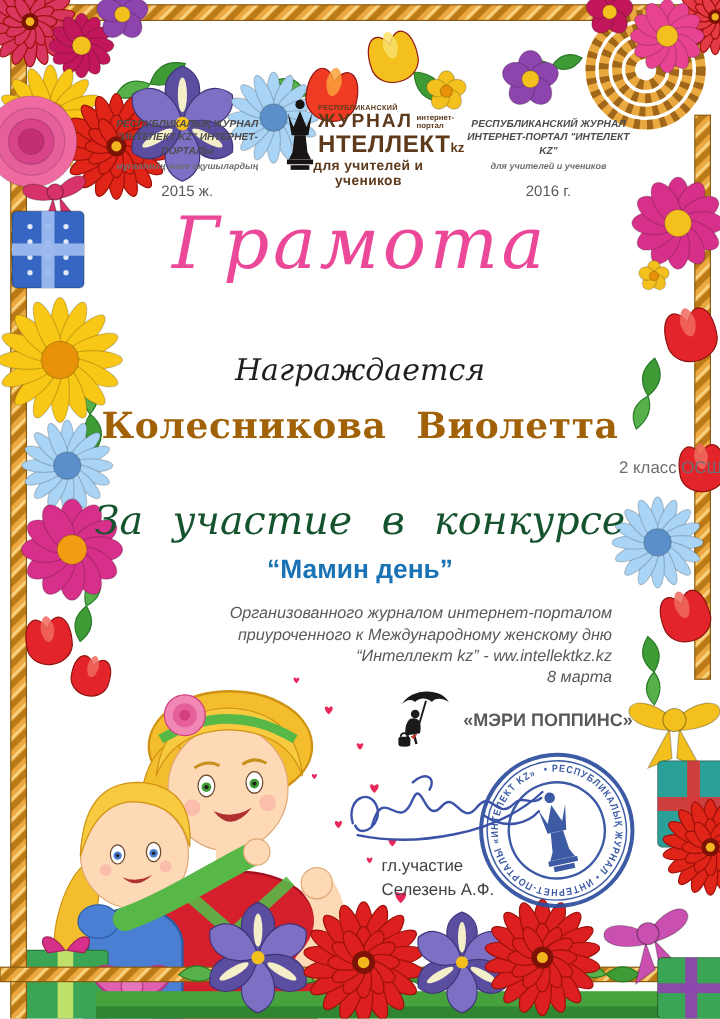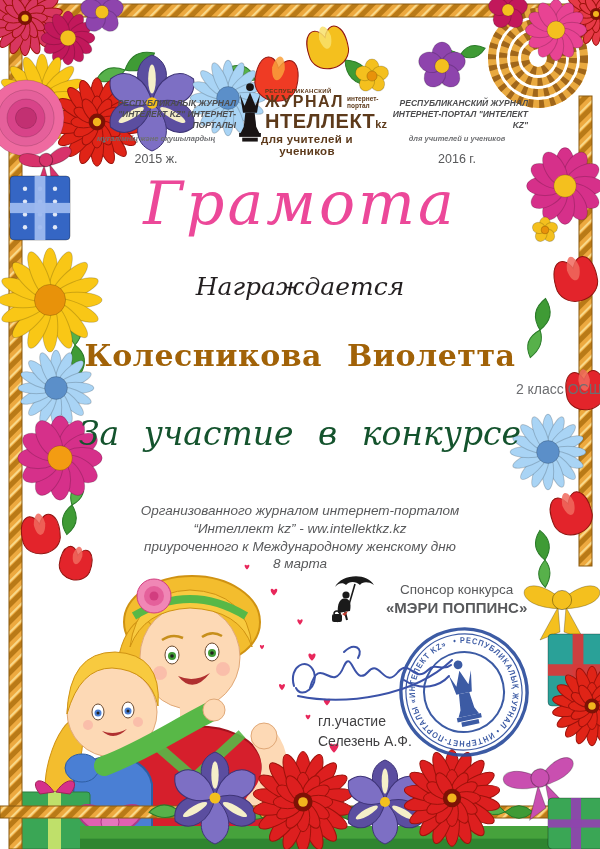--- a/index.html
+++ b/index.html
@@ -3,54 +3,54 @@
 <meta charset="utf-8">
 <style>
   html,body{margin:0;padding:0;background:#ffffff;}
   .cert{position:relative;width:600px;height:849px;background:#fff;overflow:hidden;
         font-family:"Liberation Sans",sans-serif;}
   .decor-svg{position:absolute;left:0;top:0;z-index:5;pointer-events:none;}
   .illu{position:absolute;left:12px;top:552px;z-index:2;}
   .content{position:absolute;left:0;top:0;width:600px;height:849px;z-index:10;}
 
   .hdr{position:absolute;text-align:center;color:#4d4d4f;}
-  .hdr .l1{font-size:8.5px;font-weight:bold;font-style:italic;line-height:1.3;text-align:right;}
+  .hdr .l1{font-size:8.5px;font-weight:bold;font-style:italic;line-height:1.3;}
   .hdr .l3{font-size:7.5px;font-style:italic;font-weight:bold;color:#6d6e71;margin-top:3px;}
   .hdr .year{font-size:12.5px;margin-top:9px;color:#58595b;}
   #hdr-left{left:76px;top:98px;width:160px;}
   #hdr-right{left:386px;top:98px;width:142px;}
 
   .logo{position:absolute;left:236px;top:76px;width:142px;height:82px;color:#5d3a1b;display:flex;}
   .logo .queen{flex:0 0 auto;margin-top:5px;}
   .logo-text{margin-left:1px;margin-top:12px;}
   .lg-small{font-size:6px;letter-spacing:.3px;font-weight:bold;}
   .lg-row1{display:flex;align-items:flex-end;}
   .lg-big1{font-size:16px;font-weight:bold;letter-spacing:1.5px;line-height:1;}
   .lg-side{font-size:6.5px;font-weight:bold;margin-left:3px;margin-bottom:1px;}
   .lg-big2{font-size:20px;font-weight:bold;letter-spacing:.5px;line-height:1.15;}
   .lg-kz{font-size:11px;font-weight:bold;}
   .lg-bottom{position:absolute;left:0;top:57px;width:100%;text-align:center;
              font-size:11.5px;font-weight:bold;letter-spacing:.3px;}
 
   .title{position:absolute;top:168px;left:0;width:100%;text-align:center;
          font-family:"DejaVu Serif",serif;font-style:italic;font-size:60px;
          color:#ec4899;letter-spacing:3px;}
-  .awarded{position:absolute;top:272px;left:0;width:100%;text-align:center;
+  .awarded{position:absolute;top:294px;left:0;width:100%;text-align:center;
            font-family:"DejaVu Serif",serif;font-style:italic;font-size:25px;color:#231f20;}
   .recipient{position:absolute;top:338px;left:0;width:100%;text-align:center;
              font-family:"DejaVu Serif",serif;font-weight:bold;font-size:30px;
              color:#a16207;word-spacing:14px;letter-spacing:.5px;}
   .detail{position:absolute;top:381px;left:0;width:100%;text-align:right;
           font-size:14px;color:#6d6e71;margin-left:36px;}
   .reason{position:absolute;top:414px;left:0;width:100%;text-align:center;
           font-family:"DejaVu Serif",serif;font-style:italic;font-size:33px;
           color:#14532d;word-spacing:14px;}
   .contest{position:absolute;top:462px;left:0;width:100%;text-align:center;
            font-weight:bold;font-size:22px;color:#1a73b5;}
-  .organizer{position:absolute;top:502px;left:90px;width:420px;text-align:center;
+  .organizer{position:absolute;top:502px;left:90px;width:420px;text-align:right;
              font-style:italic;font-size:13.5px;color:#58595b;line-height:1.32;}
 
   .sponsor{position:absolute;left:331px;top:572px;display:flex;align-items:center;gap:9px;}
   .sponsor .txt{text-align:center;color:#58595b;}
   .sponsor .lbl{font-size:13.5px;}
   .sponsor .name{font-size:15px;font-weight:bold;margin-top:2px;}
 
   .stamp{position:absolute;left:396px;top:624px;transform:rotate(-12deg);opacity:.93;}
   .signature{position:absolute;left:286px;top:632px;}
   .sig-block{position:absolute;left:318px;top:712px;font-size:14px;color:#414042;line-height:1.4;}
@@ -881,41 +881,41 @@
       <div class="l1">ИНТЕРНЕТ-ПОРТАЛ "ИНТЕЛЕКТ KZ"</div>
       <div class="l3">для учителей и учеников</div>
       <div class="year">2016 г.</div>
     </div>
 
     <div class="title">Грамота</div>
     <div class="awarded">Награждается</div>
     <div class="recipient">Колесникова Виолетта</div>
     <div class="detail">2 класс ОСШ №20</div>
     <div class="reason">За участие в конкурсе</div>
+    <div class="contest">“Мамин день”</div>
 
     <div class="organizer">
       <div>Организованного журналом интернет-порталом</div>
+      <div>приуроченного к Международному женскому дню</div>
       <div>“Интеллект kz” - ww.intellektkz.kz</div>
-      <div>приуроченного к Международному женскому дню</div>
       <div>8 марта</div>
     </div>
 
     <div class="sponsor">
       <svg width="46" height="54" viewBox="0 0 46 54">
         <path d="M4,15 C10,2 36,0 43,13 C37,9 31,10 29,13 C25,9 18,9 15,13 C12,10 7,11 4,15 Z" fill="#1a1a1a"></path>
         <line x1="24" y1="12" x2="17" y2="36" stroke="#1a1a1a" stroke-width="1.6"></line>
         <circle cx="15" cy="23" r="3.6" fill="#1a1a1a"></circle>
         <path d="M11,27 C17,25 21,29 19,39 L7,41 C6,34 8,29 11,27 Z" fill="#1a1a1a"></path>
         <path d="M9,41 L6,50 M14,40 L16,48" stroke="#1a1a1a" stroke-width="2"></path>
         <path d="M17,39 L11,42 L14,44 Z" fill="#c0392b"></path>
         <rect x="1" y="42" width="10" height="8" rx="2" fill="#1a1a1a"></rect>
         <path d="M3,42 C3,38 9,38 9,42" fill="none" stroke="#1a1a1a" stroke-width="1.5"></path>
       </svg>
       <div class="txt">
-        <div class="lbl">Спонсор конкурса</div>
         <div class="name">«МЭРИ ПОППИНС»</div>
       </div>
     </div>
 
     <svg class="stamp" width="136" height="136" viewBox="0 0 136 136">
       <circle cx="68" cy="68" r="63" fill="none" stroke="#2e4f9e" stroke-width="3.4"></circle>
       <circle cx="68" cy="68" r="58" fill="none" stroke="#2e4f9e" stroke-width="1.2"></circle>
       <circle cx="68" cy="68" r="40" fill="none" stroke="#2e4f9e" stroke-width="2"></circle>
       <defs>
           <path id="stampCircle" d="M68,19 a49,49 0 1,1 -0.1,0" fill="none"></path>

